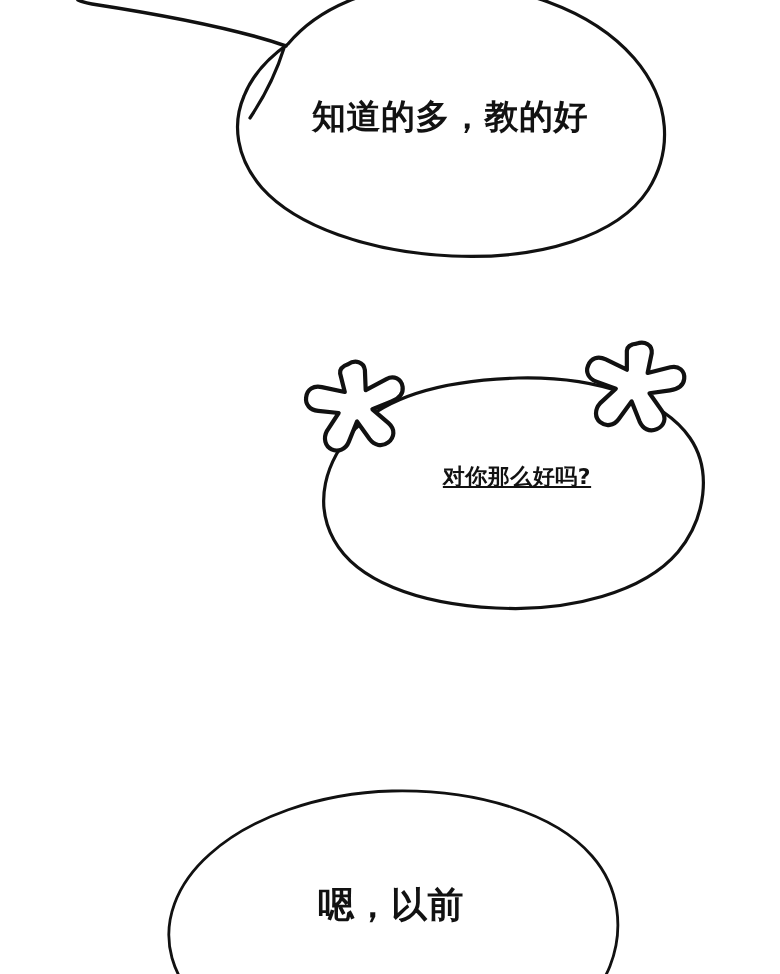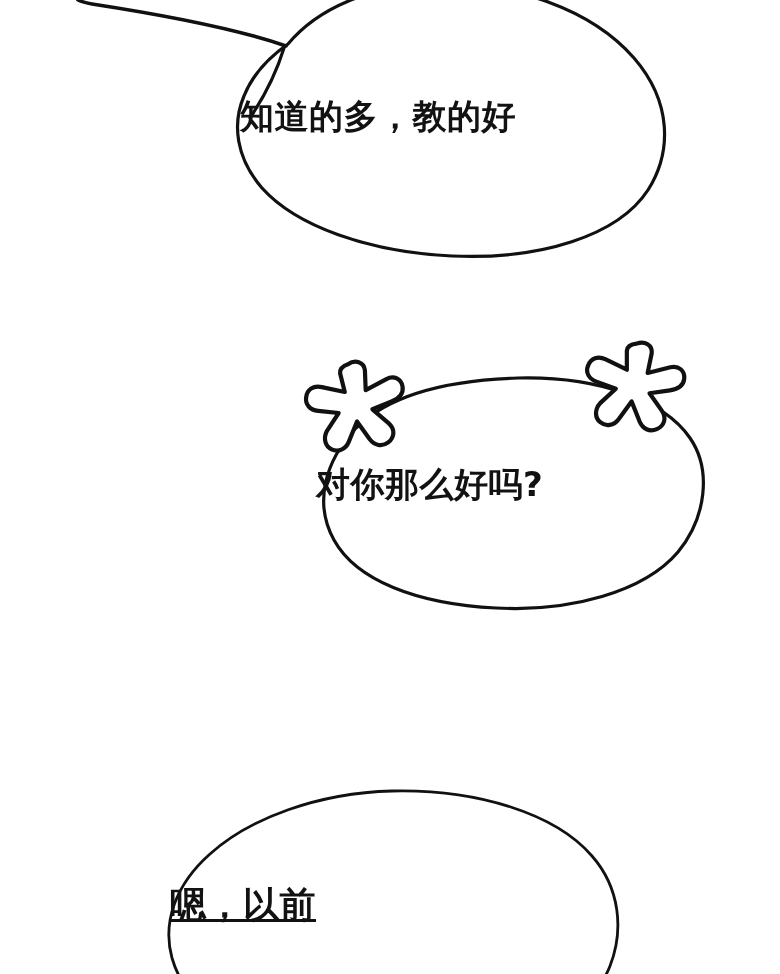--- a/index.html
+++ b/index.html
@@ -22,50 +22,51 @@
   .bubble-layer {
     position: absolute;
     left: 0;
     top: 0;
     width: 780px;
     height: 974px;
     pointer-events: none;
   }
   .bubble-text {
     position: absolute;
+    text-align: center;
     color: #121212;
     font-family: "DejaVu Sans", "Liberation Sans", sans-serif;
     font-weight: 700;
     letter-spacing: 0.5px;
     white-space: pre;
     line-height: 1.18;
     -webkit-font-smoothing: antialiased;
   }
   
   #bubble1-text {
     left: 240px;
     top: 96px;
     width: 420px;
     font-size: 34px;
   }
   
   #bubble2-text {
-    left: 316px;
+    left: 332px;
     top: 464px;
     width: 370px;
-    font-size: 34px;
+    font-size: 22px;
+    text-decoration: underline;
   }
   
   #bubble3-text {
     left: 170px;
     top: 884px;
     width: 442px;
     font-size: 36px;
     line-height: 1.17;
-    text-decoration: underline;
   }
   #bubble3-text .line {
     display: block;
   }
 </style>
 </head>
 <body>
 
 <div id="panel">
 

